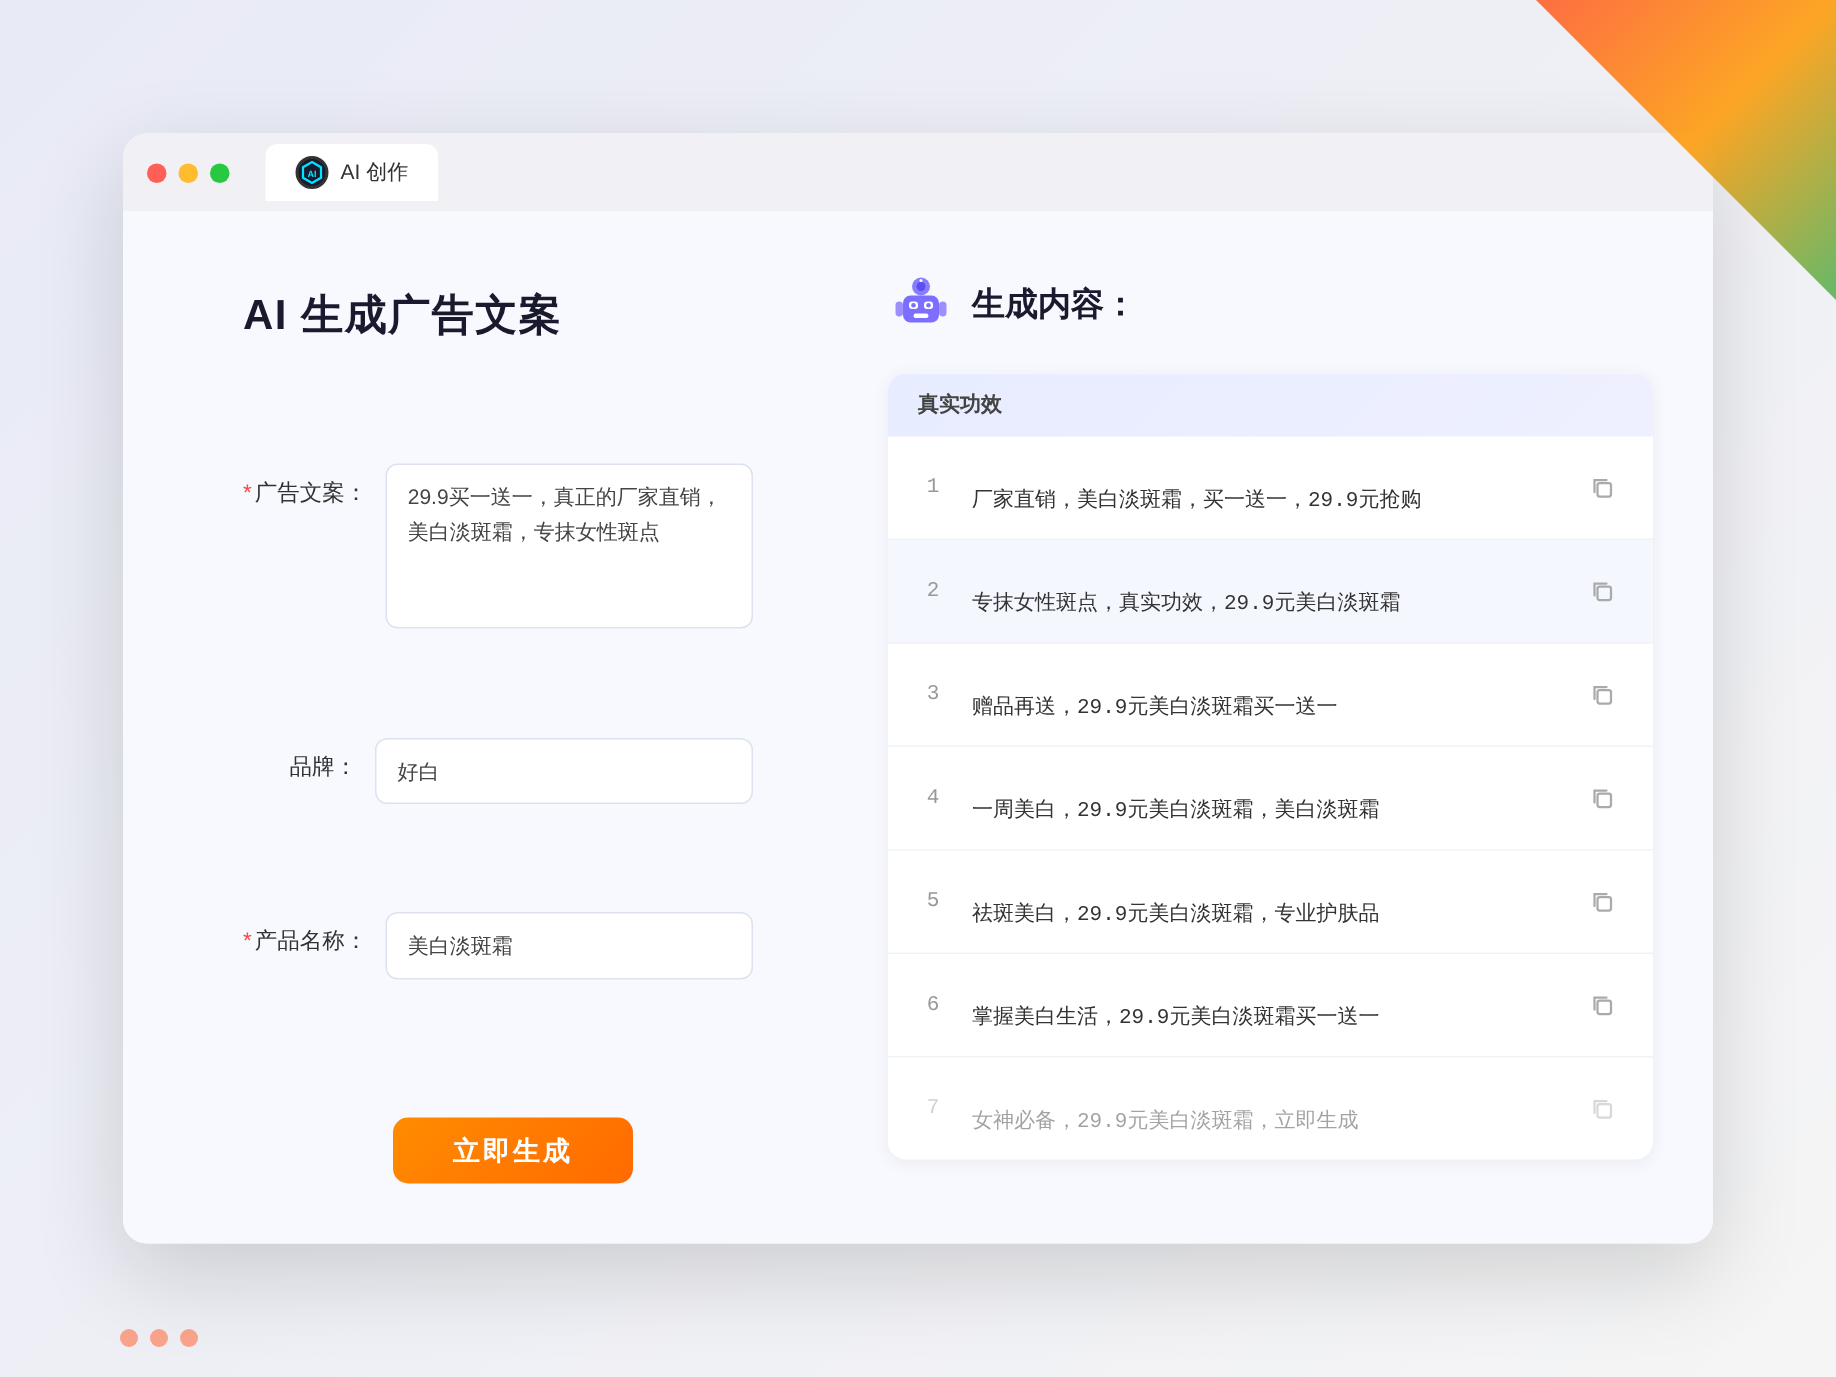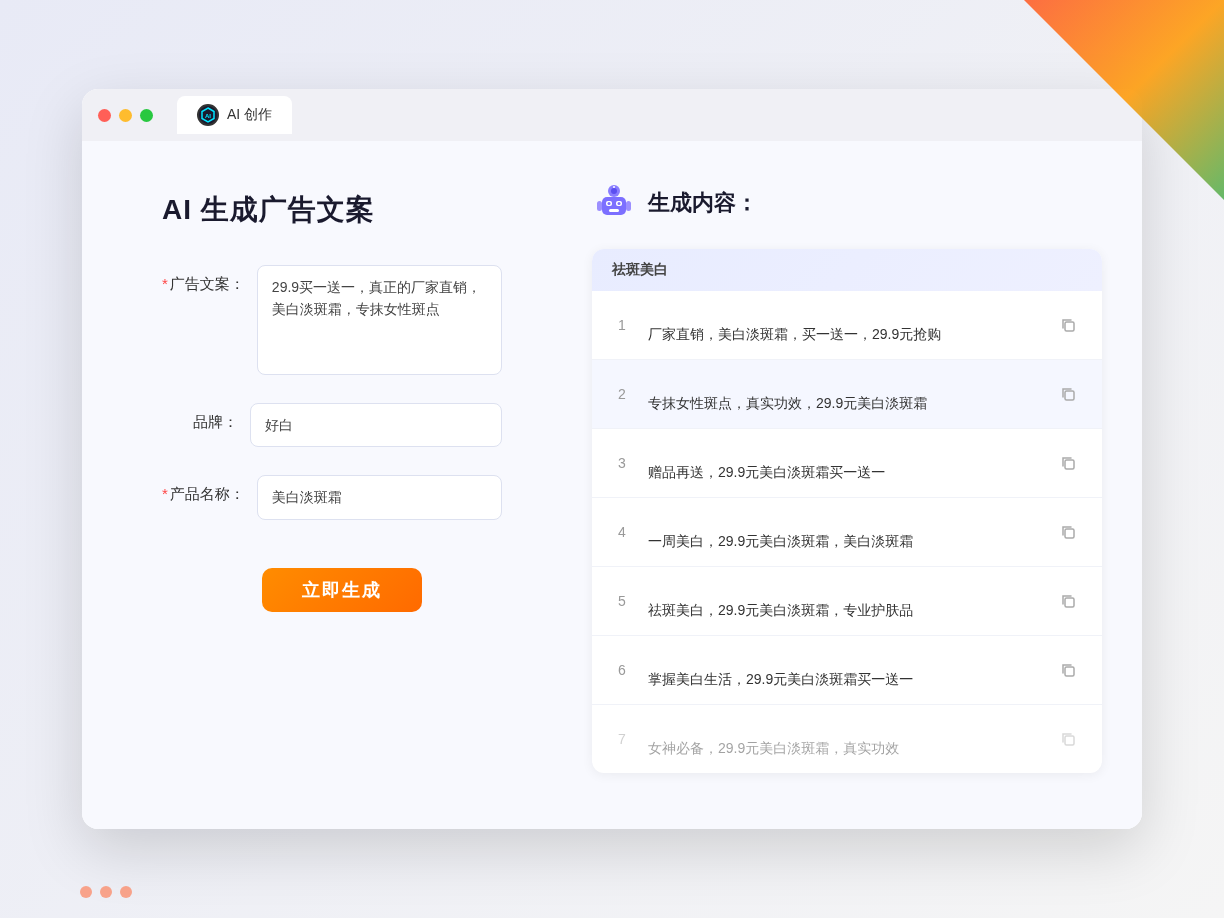--- a/index.html
+++ b/index.html
@@ -108,20 +108,21 @@
       background: #f8f9fe;
       overflow: hidden;
     }
 
     
     .left-panel {
       width: 480px;
       padding: 50px 60px 40px 80px;
       display: flex;
       flex-direction: column;
+      justify-content: space-between;
     }
 
     .page-title {
       font-size: 28px;
       font-weight: 700;
       color: #1a1a2e;
       margin-bottom: 36px;
       letter-spacing: 1px;
     }
 
@@ -173,20 +174,21 @@
       letter-spacing: 2px;
       font-family: inherit;
     }
 
     
     .right-panel {
       flex: 1;
       padding: 40px 40px 40px 30px;
       display: flex;
       flex-direction: column;
+      font-family: Liberation Mono, monospace;
     }
 
     .result-header {
       display: flex;
       align-items: center;
       gap: 12px;
       margin-bottom: 24px;
     }
     .robot-icon {
       width: 44px;
@@ -314,21 +316,21 @@
           <rect x="5" y="20" width="5" height="10" rx="2.5" fill="#9c8fff"></rect>
           <rect x="34" y="20" width="5" height="10" rx="2.5" fill="#9c8fff"></rect>
           <circle cx="17" cy="22.5" r="1.5" fill="#7c6fff"></circle>
           <circle cx="27" cy="22.5" r="1.5" fill="#7c6fff"></circle>
           <circle cx="22" cy="6" r="1" fill="white"></circle>
         </svg>
         <span class="result-title">生成内容：</span>
       </div>
 
       <div class="results-table">
-        <div class="table-header">祛斑美白</div>
+        <div class="table-header">真实功效</div>
         <div id="results-container">
             <div class="result-row">
       <span class="row-number">1</span>
       <span class="row-text">厂家直销，美白淡斑霜，买一送一，29.9元抢购</span>
       <span class="copy-icon" title="复制">
         <svg width="16" height="16" viewBox="0 0 16 16" fill="none" stroke="currentColor" stroke-width="1.5">
           <rect x="5" y="5" width="9" height="9" rx="1.5"></rect>
           <path d="M3 11V3h8" stroke-linecap="round"></path>
         </svg>
       </span>
@@ -378,21 +380,21 @@
       <span class="row-text">掌握美白生活，29.9元美白淡斑霜买一送一</span>
       <span class="copy-icon" title="复制">
         <svg width="16" height="16" viewBox="0 0 16 16" fill="none" stroke="currentColor" stroke-width="1.5">
           <rect x="5" y="5" width="9" height="9" rx="1.5"></rect>
           <path d="M3 11V3h8" stroke-linecap="round"></path>
         </svg>
       </span>
     </div>
             <div class="result-row">
       <span class="row-number">7</span>
-      <span class="row-text">女神必备，29.9元美白淡斑霜，真实功效</span>
+      <span class="row-text">女神必备，29.9元美白淡斑霜，立即生成</span>
       <span class="copy-icon" title="复制">
         <svg width="16" height="16" viewBox="0 0 16 16" fill="none" stroke="currentColor" stroke-width="1.5">
           <rect x="5" y="5" width="9" height="9" rx="1.5"></rect>
           <path d="M3 11V3h8" stroke-linecap="round"></path>
         </svg>
       </span>
     </div>
           </div>
       </div>
     </div>

